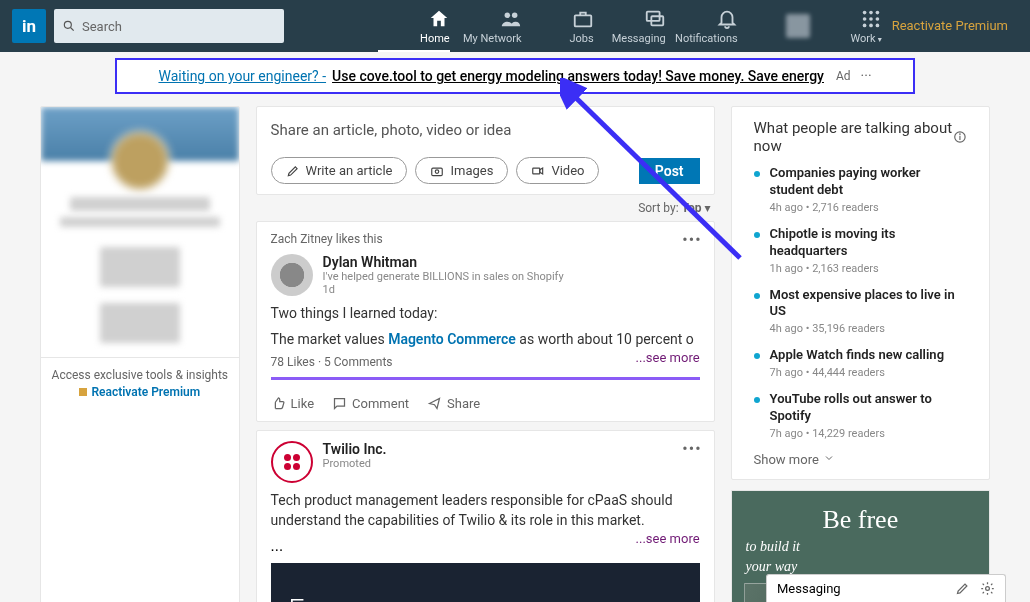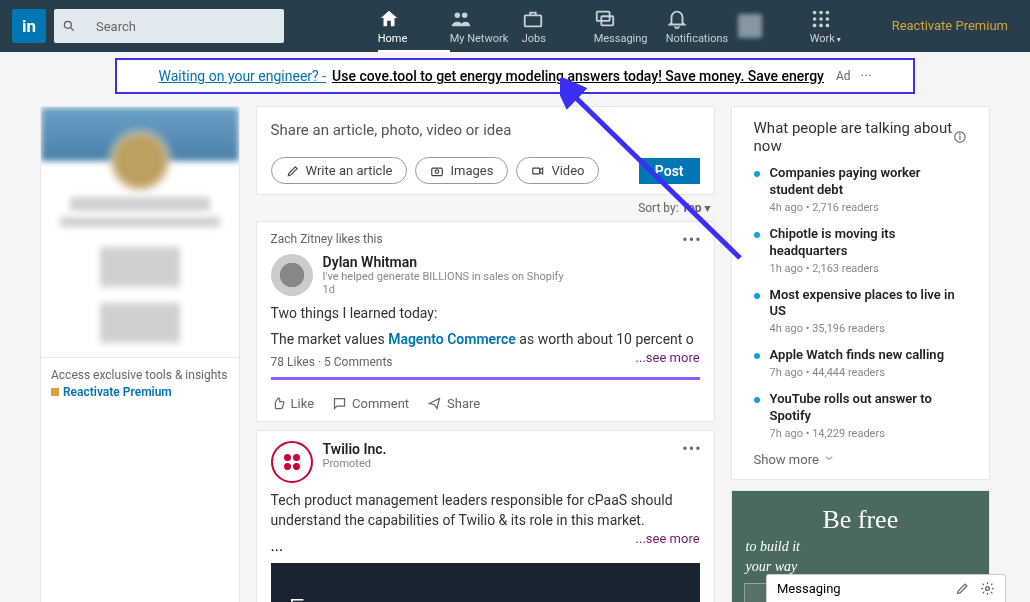--- a/index.html
+++ b/index.html
@@ -1,24 +1,24 @@
 <!DOCTYPE html>
 <html><head>
 <meta charset="utf-8">
 <style>
 *{box-sizing:border-box;margin:0;padding:0;font-family:-apple-system,BlinkMacSystemFont,"Segoe UI",Roboto,sans-serif}
 body{background:#f5f5f5;width:1030px;height:602px;overflow:hidden;position:relative}
 .topnav{background:#283e4a;height:52px;display:flex;align-items:center;padding:0 12px;gap:8px}
 .logo{background:#0077b5;width:34px;height:34px;display:flex;align-items:center;justify-content:center;color:#fff;font-weight:700;font-size:17px;border-radius:2px}
-.search{background:#e1e9ee;height:34px;width:230px;border-radius:2px;display:flex;align-items:center;padding:0 8px;gap:20px}
+.search{background:#e1e9ee;height:34px;width:230px;border-radius:2px;display:flex;align-items:center;padding:0 8px;gap:6px}
 .search span{color:#666;font-size:13px}
 .sicon{width:14px;height:14px}
 .navspace{flex:1}
 .navitems{display:flex;align-items:center;height:100%}
-.navitem{display:flex;flex-direction:column;align-items:flex-start;justify-content:center;width:72px;height:52px;color:#c7d1d8;font-size:11px;cursor:pointer;position:relative}
+.navitem{display:flex;flex-direction:column;align-items:flex-end;justify-content:center;width:72px;height:52px;color:#c7d1d8;font-size:11px;cursor:pointer;position:relative}
 .navitem.active{color:#fff}
 .navitem.active::after{content:"";position:absolute;bottom:0;left:0;right:0;height:2px;background:#fff}
 .navicon{width:22px;height:22px;margin-bottom:2px}
 .navitem .caret{font-size:8px;margin-left:2px}
 .profpic{width:24px;height:24px;background:#8896a0;border-radius:2px;filter:blur(2px)}
 .premium{color:#d7a33e;font-size:13px;text-align:center;padding:0 10px;line-height:1.3}
 .container{display:flex;gap:16px;padding:8px 40px;justify-content:center}
 .adbar{margin:6px auto 4px;width:800px;border:2px solid #3b2ef5;padding:8px 14px;display:flex;align-items:center;justify-content:center;gap:6px;font-size:14px;background:#fff;position:relative}
 .adlink{color:#0073b1;text-decoration:underline}
 .adtext{color:#000;font-weight:500;text-decoration:underline}
@@ -26,21 +26,21 @@
 .adots{color:#666;margin-left:4px}
 .leftcol{width:200px;background:#fff;border:1px solid #e6e6e6;border-radius:2px;overflow:hidden}
 .cover{height:54px;background:linear-gradient(#6da0c7,#4a80a8);filter:blur(3px)}
 .pcard{text-align:center;padding:8px}
 .avatar{width:60px;height:60px;border-radius:50%;background:#bda060;margin:-38px auto 6px;border:2px solid #fff;filter:blur(4px)}
 .blurline{height:14px;background:#d0d0d0;margin:6px auto;filter:blur(3px);border-radius:2px}
 .bl1{width:140px}
 .bl2{width:160px;height:10px}
 .bl3{width:80px;height:40px;margin-top:20px}
 .bl4{width:80px;height:40px;margin-top:16px}
-.pfoot{border-top:1px solid #e6e6e6;padding:10px;text-align:left;font-size:12px;color:#666}
+.pfoot{border-top:1px solid #e6e6e6;padding:10px;text-align:center;font-size:12px;color:#666}
 .pfoot .reactivate{color:#0073b1;font-weight:600;margin-top:3px}
 .square{display:inline-block;width:8px;height:8px;background:#d7a33e;margin-right:4px}
 .midcol{width:460px}
 .sharebox{background:#fff;border:1px solid #e6e6e6;border-radius:2px;padding:14px 14px 10px}
 .shareprompt{color:#555;font-size:15px;margin-bottom:18px}
 .sharebtns{display:flex;gap:8px;align-items:center}
 .pillbtn{border:1px solid #999;border-radius:20px;padding:5px 14px;font-size:13px;color:#444;background:#fff;display:flex;align-items:center;gap:6px;cursor:pointer}
 .pillicon{width:14px;height:14px}
 .postbtn{background:#0077b5;color:#fff;border:none;padding:5px 16px;font-size:14px;font-weight:600;margin-left:auto;cursor:pointer}
 .sortrow{text-align:right;font-size:12px;color:#666;padding:6px 4px}

